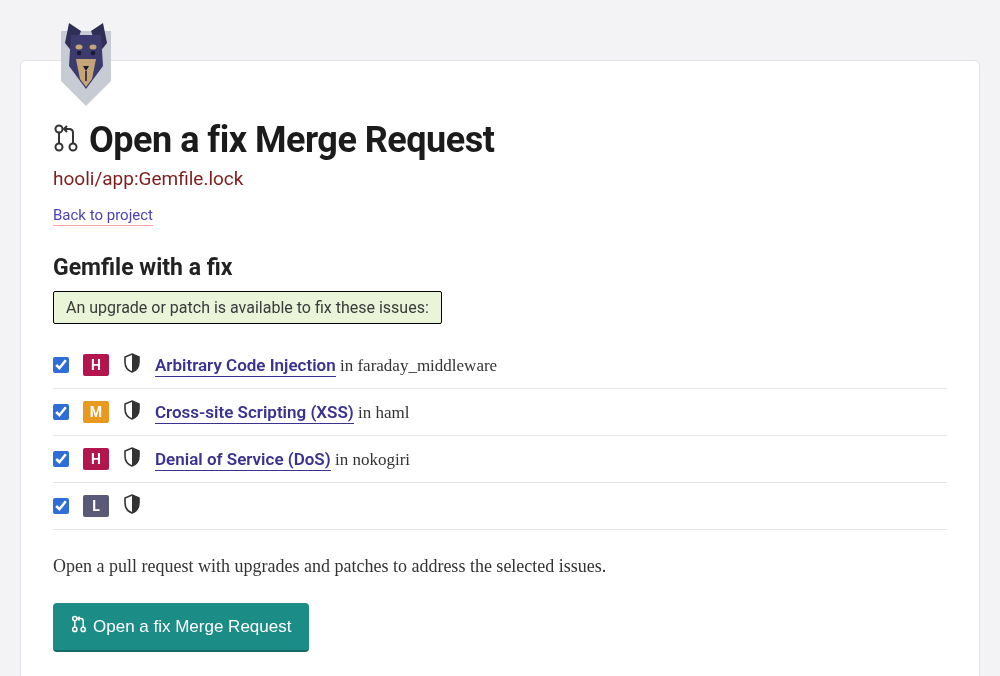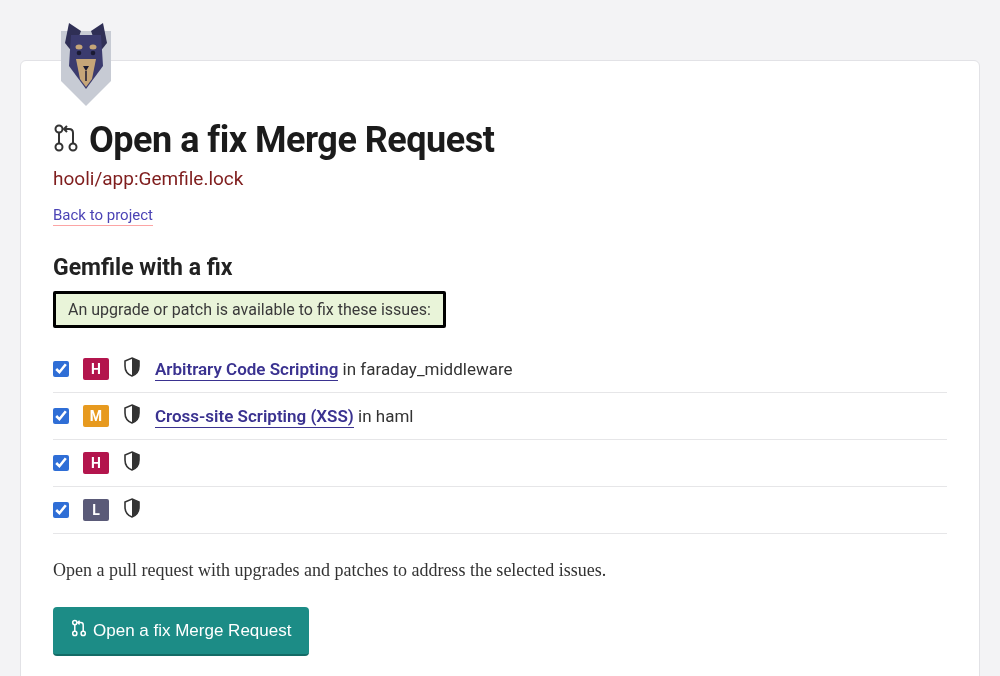--- a/index.html
+++ b/index.html
@@ -55,21 +55,21 @@
   }
   .section-title {
     font-size: 23px;
     font-weight: 700;
     margin-top: 28px;
     color: #222;
   }
   .notice {
     display: inline-block;
     background: #e9f4d9;
-    border: 3px solid #000000;
+    border: 1px solid #000000;
     padding: 6px 12px;
     font-size: 16px;
     color: #3a3a3a;
     margin-top: 10px;
     border-radius: 2px;
   }
   .issue-list {
     margin-top: 18px;
   }
   .issue-row {
@@ -106,20 +106,21 @@
     color: #3a3290;
     font-size: 17px;
     font-weight: 600;
     border-bottom: 1px solid #3a3290;
     text-decoration: none;
     padding-bottom: 1px;
   }
   .issue-context {
     font-size: 17px;
     color: #333;
+    font-family: Liberation Serif, serif;
   }
   .description {
     margin-top: 26px;
     font-size: 18px;
     color: #333;
     font-family: Liberation Serif, serif;
   }
   .cta-button {
     display: inline-flex;
     align-items: center;
@@ -187,38 +188,39 @@
   <div class="notice">An upgrade or patch is available to fix these issues:</div>
 
   <div class="issue-list" id="issue-list">
       <div class="issue-row">
         <input type="checkbox" class="chk" checked="" style="">
         <div class="sev-badge sev-H">H</div>
         <span class="shield"><svg width="18" height="20" viewBox="0 0 18 20">
             <path d="M9 1 L16 4 V9 C16 14 13 17.5 9 19 C5 17.5 2 14 2 9 V4 Z" fill="#fff" stroke="#333" stroke-width="1.6"></path>
             <path d="M9 1 L16 4 V9 C16 14 13 17.5 9 19 Z" fill="#333"></path>
           </svg></span>
-        <span><a href="#" class="issue-link">Arbitrary Code Scripting</a><span class="issue-context"> in faraday_middleware</span></span>
+        <span><a href="#" class="issue-link">Arbitrary Code Injection</a><span class="issue-context"> in faraday_middleware</span></span>
       </div>
       <div class="issue-row">
         <input type="checkbox" class="chk" checked="" style="">
         <div class="sev-badge sev-M">M</div>
         <span class="shield"><svg width="18" height="20" viewBox="0 0 18 20">
             <path d="M9 1 L16 4 V9 C16 14 13 17.5 9 19 C5 17.5 2 14 2 9 V4 Z" fill="#fff" stroke="#333" stroke-width="1.6"></path>
             <path d="M9 1 L16 4 V9 C16 14 13 17.5 9 19 Z" fill="#333"></path>
           </svg></span>
         <span><a href="#" class="issue-link">Cross-site Scripting (XSS)</a><span class="issue-context"> in haml</span></span>
       </div>
       <div class="issue-row">
         <input type="checkbox" class="chk" checked="" style="">
         <div class="sev-badge sev-H">H</div>
         <span class="shield"><svg width="18" height="20" viewBox="0 0 18 20">
             <path d="M9 1 L16 4 V9 C16 14 13 17.5 9 19 C5 17.5 2 14 2 9 V4 Z" fill="#fff" stroke="#333" stroke-width="1.6"></path>
             <path d="M9 1 L16 4 V9 C16 14 13 17.5 9 19 Z" fill="#333"></path>
           </svg></span>
+        <span><a href="#" class="issue-link">Denial of Service (DoS)</a><span class="issue-context"> in nokogiri</span></span>
       </div>
       <div class="issue-row">
         <input type="checkbox" class="chk" checked="" style="">
         <div class="sev-badge sev-L">L</div>
         <span class="shield"><svg width="18" height="20" viewBox="0 0 18 20">
             <path d="M9 1 L16 4 V9 C16 14 13 17.5 9 19 C5 17.5 2 14 2 9 V4 Z" fill="#fff" stroke="#333" stroke-width="1.6"></path>
             <path d="M9 1 L16 4 V9 C16 14 13 17.5 9 19 Z" fill="#333"></path>
           </svg></span>
       </div>
     </div>

